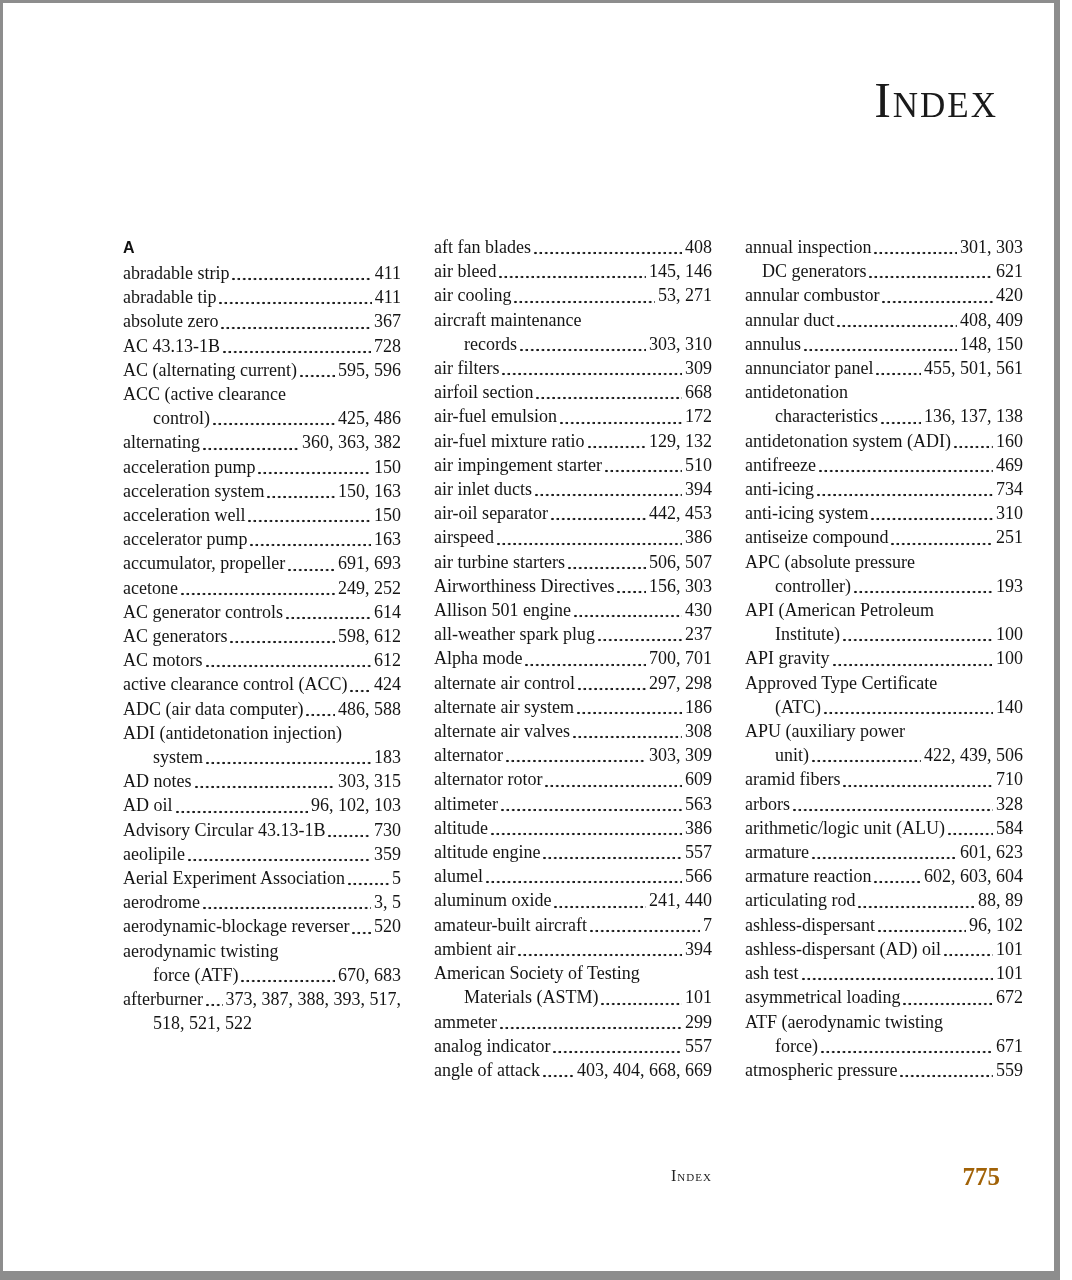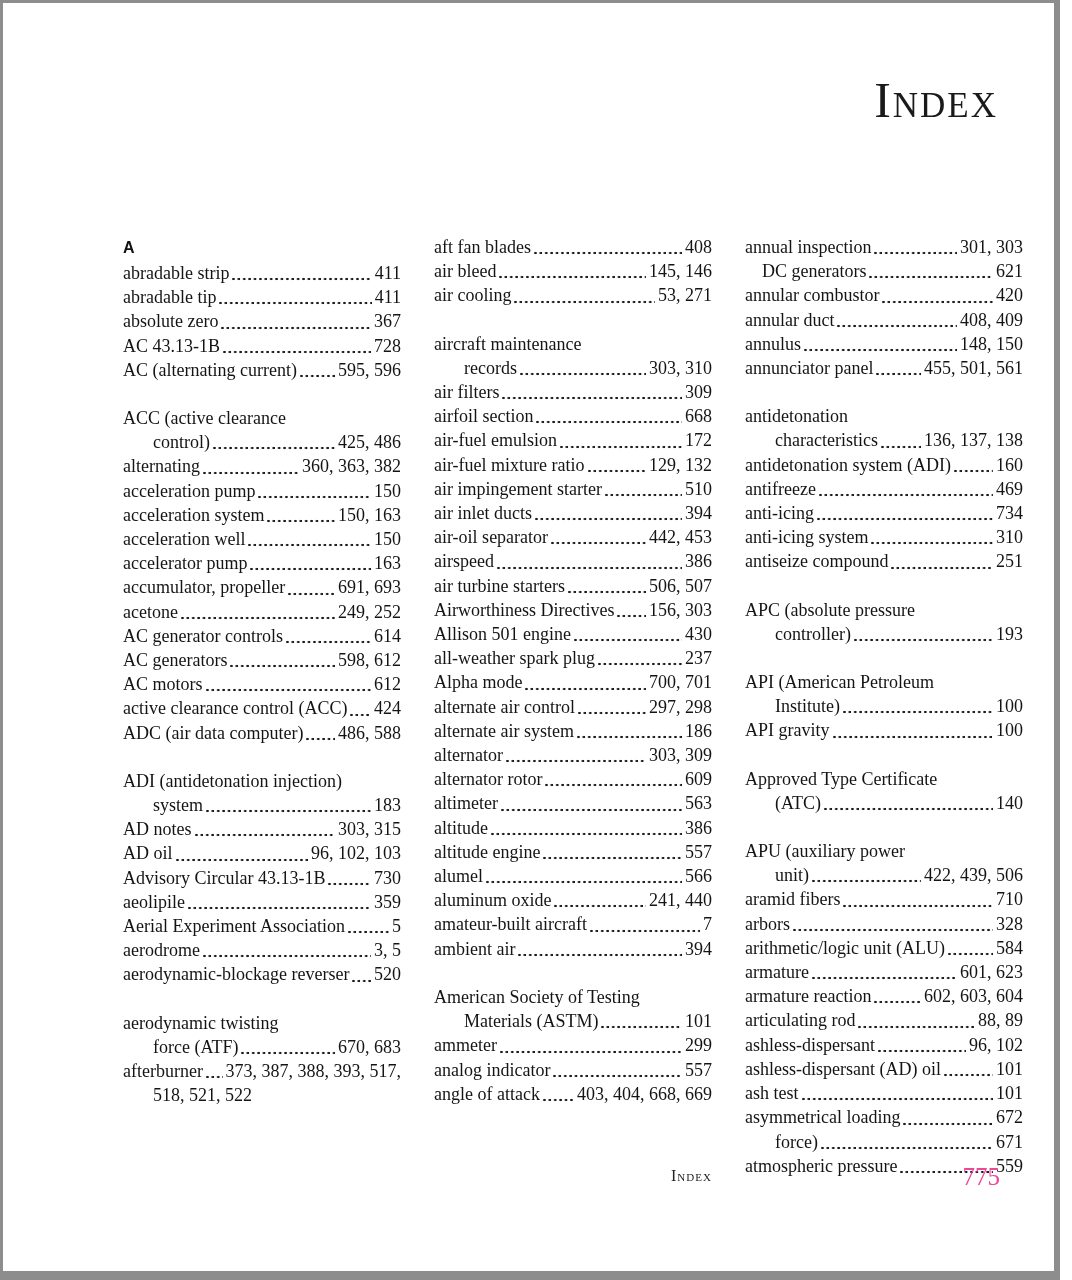--- a/index.html
+++ b/index.html
@@ -35,21 +35,21 @@
   .heading{
     font-family:"Liberation Sans", sans-serif;
     font-weight:bold;
     font-size:16px;
     line-height:26px;
     height:26px;
     color:#111;
   }
   .entry{margin:0;}
   .entry.sub .row{padding-left:17px;}
-  .pre{white-space:nowrap;margin-top:24px;}
+  .pre{white-space:nowrap;}
   .row{display:flex;}
   .row.wrap2{padding-left:30px;}
   .cont{padding-left:30px;white-space:nowrap;}
   .label{white-space:nowrap;}
   .pages{white-space:nowrap;}
   .dots{
     flex:1;
     min-width:5px;
     margin:0 3px;
     align-self:flex-end;
@@ -65,21 +65,22 @@
     left:668px;top:1164px;
     font-size:16px;
     font-variant:small-caps;
     letter-spacing:1px;
     color:#222;
   }
   .footer-page{
     position:absolute;
     right:54px;top:1160px;
     font-size:25px;
-    color:#ec4899;
+    color:#a16207;
+    font-weight:bold;
   }
 </style>
 </head>
 <body>
 
 <div class="page">
   <div class="title">Index</div>
   <div class="columns">
     <div class="col">
         <div class="heading">A</div>
@@ -414,20 +415,27 @@
         </div>
         <div class="entry">
           <div class="row">
             <span class="label">alternate air system</span>
             <span class="dots"></span>
             <span class="pages">186</span>
           </div>
         </div>
         <div class="entry">
           <div class="row">
+            <span class="label">alternate air valves</span>
+            <span class="dots"></span>
+            <span class="pages">308</span>
+          </div>
+        </div>
+        <div class="entry">
+          <div class="row">
             <span class="label">alternator</span>
             <span class="dots"></span>
             <span class="pages">303, 309</span>
           </div>
         </div>
         <div class="entry">
           <div class="row">
             <span class="label">alternator rotor</span>
             <span class="dots"></span>
             <span class="pages">609</span>
@@ -701,20 +709,21 @@
           </div>
         </div>
         <div class="entry">
           <div class="row">
             <span class="label">asymmetrical loading</span>
             <span class="dots"></span>
             <span class="pages">672</span>
           </div>
         </div>
         <div class="entry">
+          <div class="pre">ATF (aerodynamic twisting</div>
           <div class="row wrap2">
             <span class="label">force)</span>
             <span class="dots"></span>
             <span class="pages">671</span>
           </div>
         </div>
         <div class="entry">
           <div class="row">
             <span class="label">atmospheric pressure</span>
             <span class="dots"></span>

